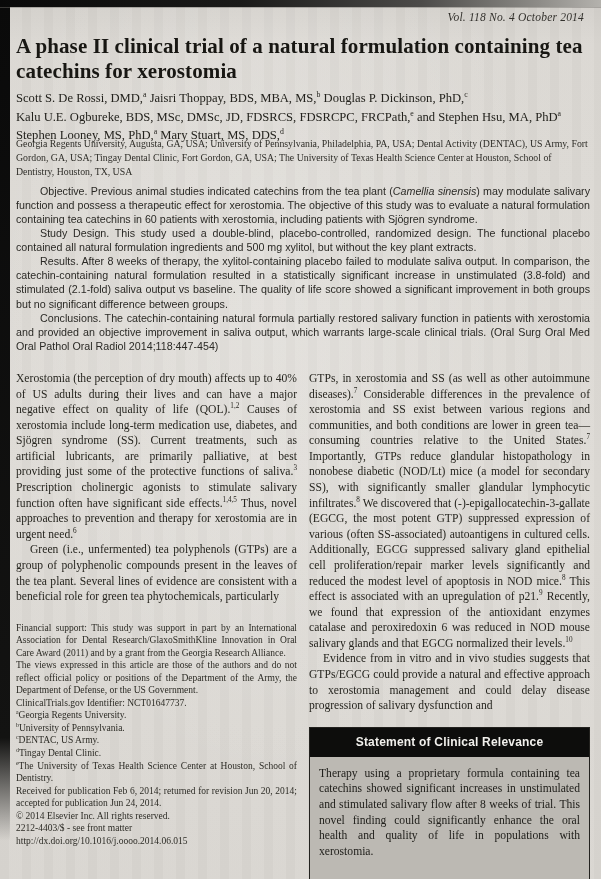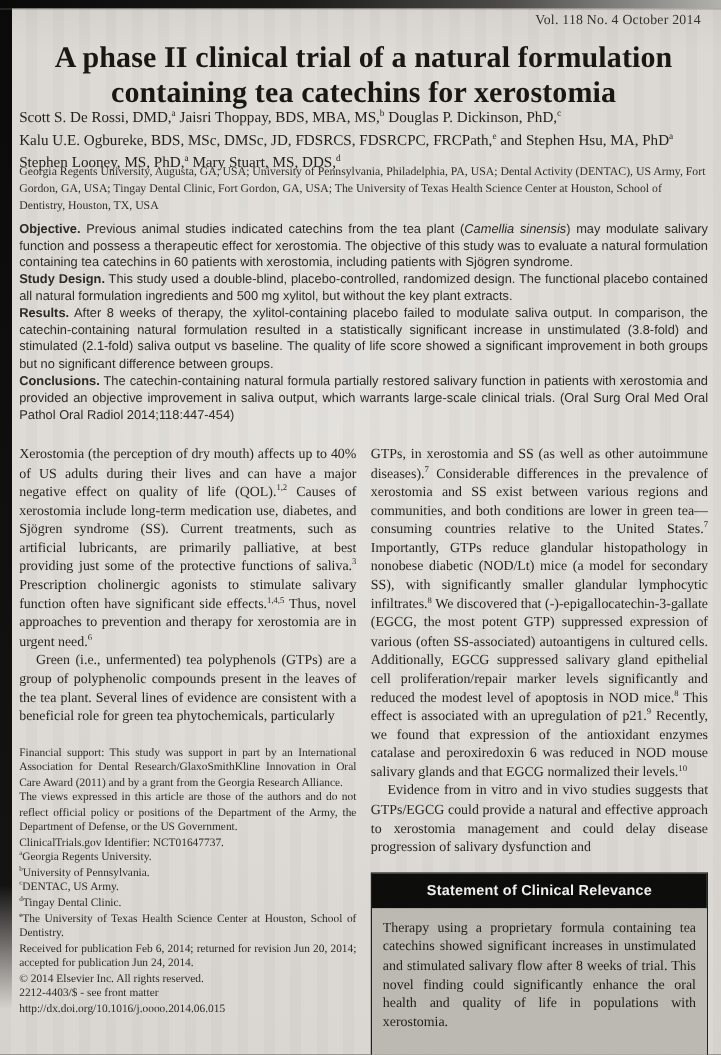--- a/index.html
+++ b/index.html
@@ -13,30 +13,30 @@
       repeating-linear-gradient(90deg, rgba(0,0,0,0.018) 0 9px, rgba(255,255,255,0.02) 9px 22px),
       linear-gradient(180deg,#d2cfca 0,#dbd8d3 5%,#dedbd6 55%,#d9d6d1 100%);
     font-family:"Liberation Serif","DejaVu Serif",serif;
     color:#26251f;
   }
   .edge-left{position:absolute;left:0;top:0;width:10px;height:858px;
     background:linear-gradient(to bottom,#0a0a0a 0%,#131312 86%,rgba(19,19,18,0) 98%);}
   .edge-top{position:absolute;left:0;top:0;width:601px;height:7px;
     background:linear-gradient(to right,#090909,#1a1a19 40%,#4c4b49 70%,#8f8d89 90%,#b4b2ad);}
   .hairline{position:absolute;left:0;top:7px;width:601px;height:1px;background:rgba(115,113,108,0.45);}
-  .journal-line{position:absolute;top:11px;right:17px;font-size:11.5px;color:#33312d;letter-spacing:0.2px;}
+  .journal-line{position:absolute;top:11px;right:17px;font-style:italic;font-size:11.5px;color:#33312d;letter-spacing:0.2px;}
   .title{position:absolute;left:16px;top:34px;width:574px;margin:0;
-    font-size:25px;font-weight:bold;line-height:1.17;color:#181713;letter-spacing:0.1px;text-align:center;}
+    font-size:21px;font-weight:bold;line-height:1.17;color:#181713;letter-spacing:0.1px;}
   .authors{position:absolute;left:16px;top:89px;width:576px;font-size:12.6px;line-height:1.48;color:#23221d;}
   .affiliations{position:absolute;left:16px;top:137px;width:574px;font-size:9.8px;line-height:1.42;color:#2e2d28;}
   .abstract{position:absolute;left:16px;top:184px;width:574px;
     font-family:"Liberation Sans","DejaVu Sans",sans-serif;
     font-size:10.7px;line-height:1.315;text-align:justify;color:#2b2a26;}
   .abstract p{margin:0;}
-  .abs-label{font-weight:bold;}
+  .abs-label{font-weight:normal;margin-left:24px;}
   sup{font-size:0.62em;line-height:0;}
   .col{position:absolute;top:371px;font-size:11.6px;line-height:1.345;text-align:justify;color:#26251f;}
   .col-left{left:16px;width:281px;}
   .col-right{left:309px;width:281px;}
   .body-p{margin:0;}
   .body-p.indent{text-indent:14px;}
   .footnotes{margin-top:17px;font-size:9.5px;line-height:1.32;color:#2c2b25;}
   .footnotes p{margin:0;text-align:justify;}
   .statement-box{margin-top:13px;border:1px solid #23221f;}
   .statement-title{background:#0d0d0c;color:#f1f0ec;text-align:center;

